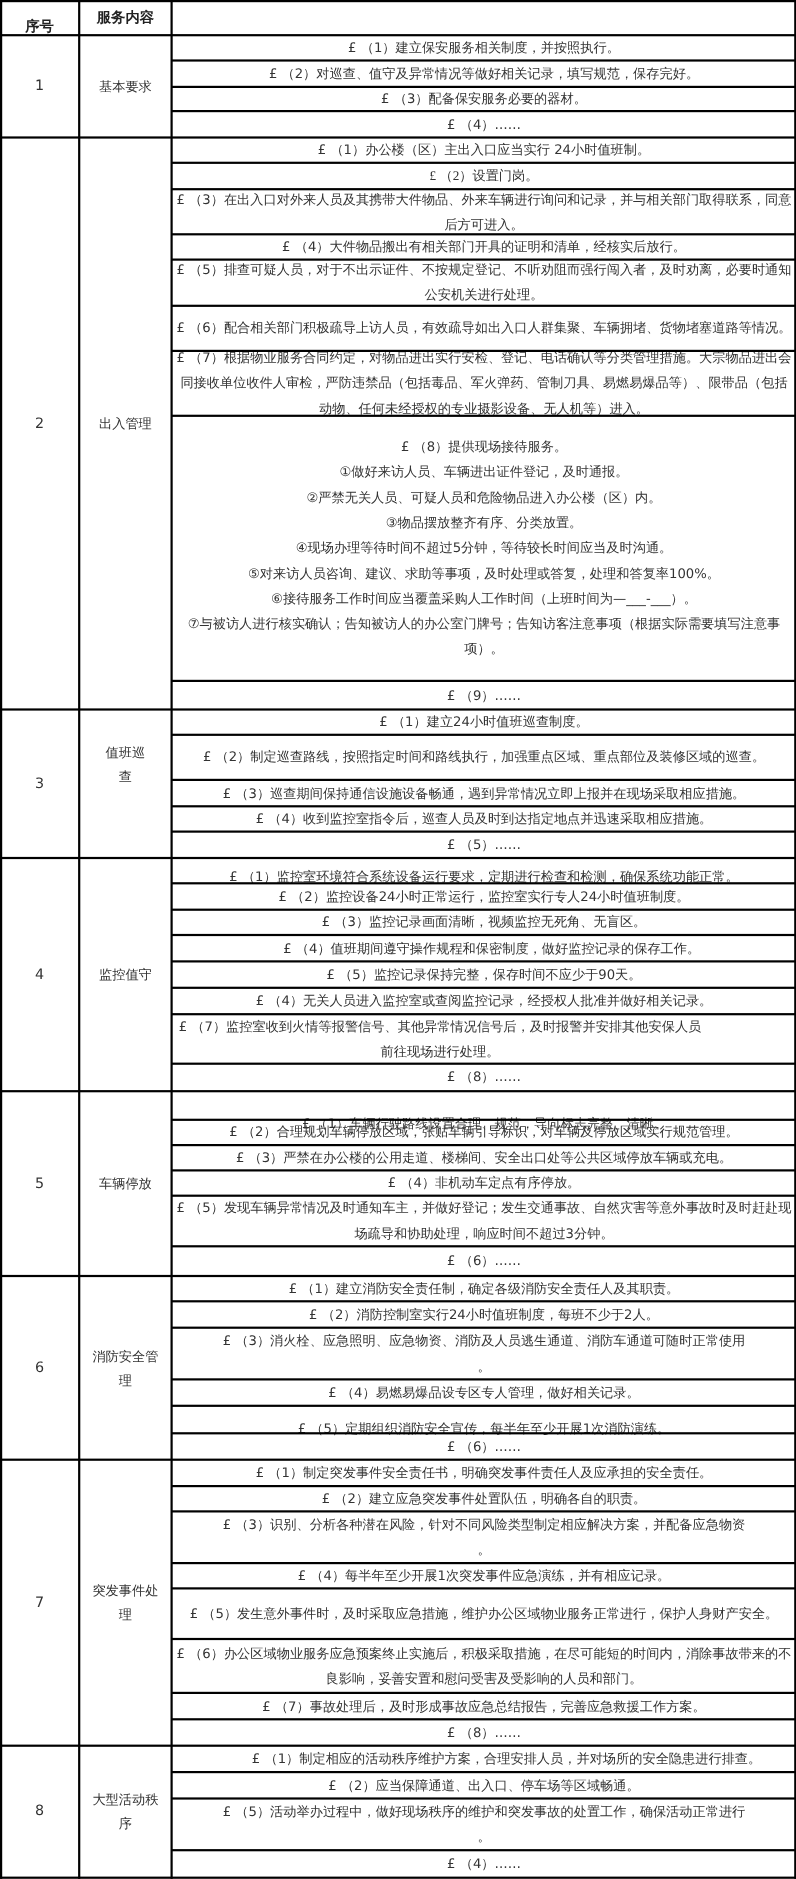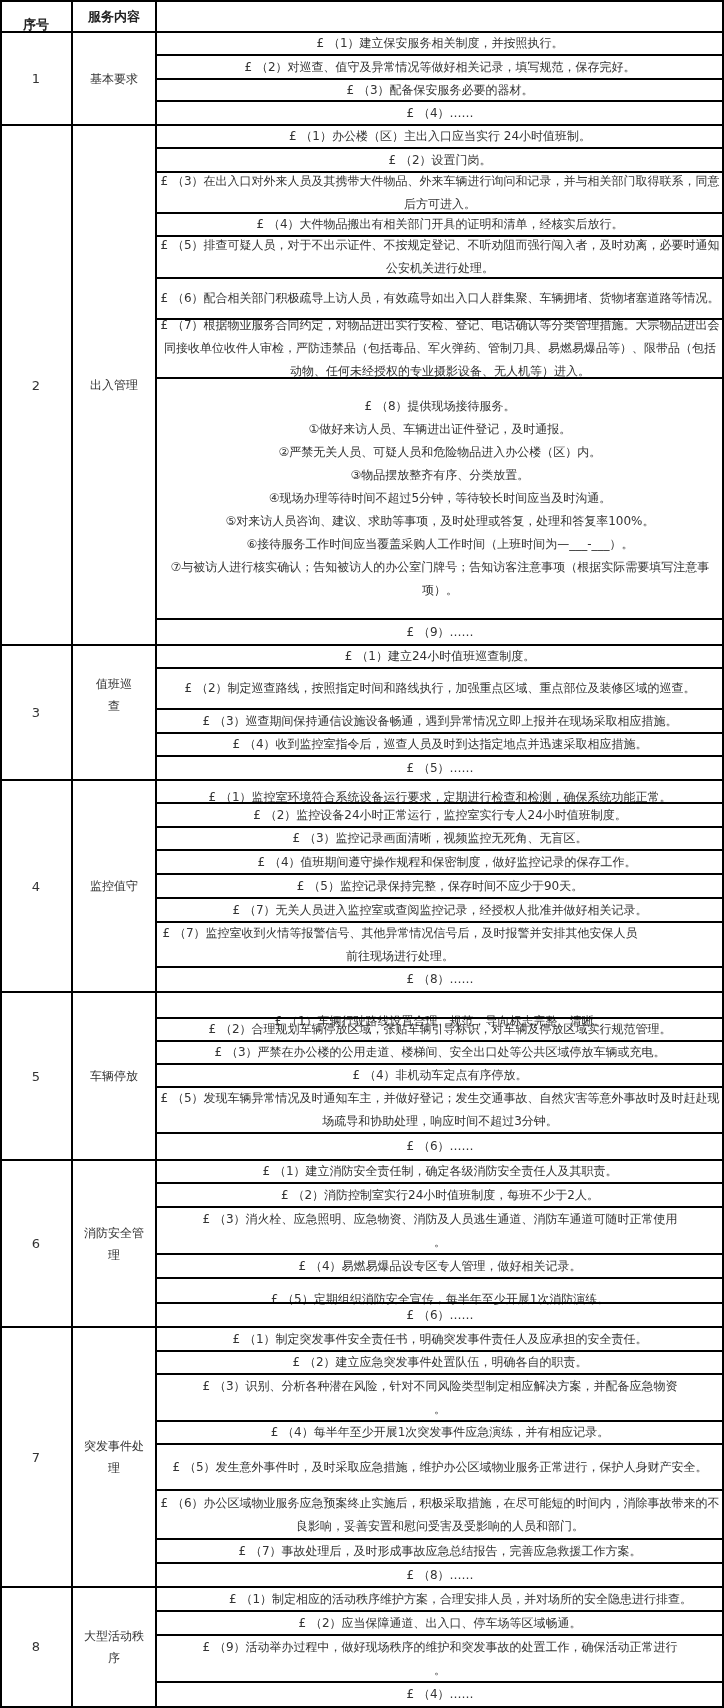--- a/index.html
+++ b/index.html
@@ -27,21 +27,21 @@
       <div class="cell std" style="left:156px;top:55px;width:568px;height:24px;">£ （2）对巡查、值守及异常情况等做好相关记录，填写规范，保存完好。</div>
       <div class="hline" style="left:156px;width:568px;top:54px;"></div>
       <div class="cell std" style="left:156px;top:79px;width:568px;height:22px;">£ （3）配备保安服务必要的器材。</div>
       <div class="hline" style="left:156px;width:568px;top:78px;"></div>
       <div class="cell std" style="left:156px;top:101px;width:568px;height:24px;">£ （4）……</div>
       <div class="hline" style="left:156px;width:568px;top:100px;"></div>
       <div class="hline" style="width:724px;top:31px;"></div>
       <div class="cell" style="left:0;top:125px;width:72px;height:520px;font-size:13px;">2</div>
       <div class="cell" style="left:72px;top:125px;width:84px;height:520px;padding:0 8px;line-height:22px;">出入管理</div>
       <div class="cell std" style="left:156px;top:125px;width:568px;height:23px;">£ （1）办公楼（区）主出入口应当实行 24小时值班制。</div>
-      <div class="cell std" style="left:156px;top:148px;width:568px;height:24px;">£ （2）设置门岗。</div>
+      <div class="cell std" style="left:156px;top:148px;width:568px;height:24px;font-family:Liberation Serif, serif;">£ （2）设置门岗。</div>
       <div class="hline" style="left:156px;width:568px;top:147px;"></div>
       <div class="cell std" style="left:156px;top:172px;width:568px;height:41px;">£ （3）在出入口对外来人员及其携带大件物品、外来车辆进行询问和记录，并与相关部门取得联系，同意后方可进入。</div>
       <div class="hline" style="left:156px;width:568px;top:171px;"></div>
       <div class="cell std" style="left:156px;top:213px;width:568px;height:23px;">£ （4）大件物品搬出有相关部门开具的证明和清单，经核实后放行。</div>
       <div class="hline" style="left:156px;width:568px;top:212px;"></div>
       <div class="cell std" style="left:156px;top:236px;width:568px;height:42px;">£ （5）排查可疑人员，对于不出示证件、不按规定登记、不听劝阻而强行闯入者，及时劝离，必要时通知公安机关进行处理。</div>
       <div class="hline" style="left:156px;width:568px;top:235px;"></div>
       <div class="cell std" style="left:156px;top:278px;width:568px;height:41px;">£ （6）配合相关部门积极疏导上访人员，有效疏导如出入口人群集聚、车辆拥堵、货物堵塞道路等情况。</div>
       <div class="hline" style="left:156px;width:568px;top:277px;"></div>
       <div class="cell std" style="left:156px;top:319px;width:568px;height:59px;">£ （7）根据物业服务合同约定，对物品进出实行安检、登记、电话确认等分类管理措施。大宗物品进出会同接收单位收件人审检，严防违禁品（包括毒品、军火弹药、管制刀具、易燃易爆品等）、限带品（包括动物、任何未经授权的专业摄影设备、无人机等）进入。</div>
@@ -74,21 +74,21 @@
       <div class="cell" style="left:72px;top:780px;width:84px;height:212px;padding:0 8px;line-height:22px;">监控值守</div>
       <div class="cell std" style="left:156px;top:780px;width:568px;height:34px;">£ （1）监控室环境符合系统设备运行要求，定期进行检查和检测，确保系统功能正常。</div>
       <div class="cell std" style="left:156px;top:803px;width:568px;height:24px;">£ （2）监控设备24小时正常运行，监控室实行专人24小时值班制度。</div>
       <div class="hline" style="left:156px;width:568px;top:802px;"></div>
       <div class="cell std" style="left:156px;top:827px;width:568px;height:23px;">£ （3）监控记录画面清晰，视频监控无死角、无盲区。</div>
       <div class="hline" style="left:156px;width:568px;top:826px;"></div>
       <div class="cell std" style="left:156px;top:850px;width:568px;height:24px;padding-left:17px;">£ （4）值班期间遵守操作规程和保密制度，做好监控记录的保存工作。</div>
       <div class="hline" style="left:156px;width:568px;top:849px;"></div>
       <div class="cell std" style="left:156px;top:874px;width:568px;height:24px;">£ （5）监控记录保持完整，保存时间不应少于90天。</div>
       <div class="hline" style="left:156px;width:568px;top:873px;"></div>
-      <div class="cell std" style="left:156px;top:898px;width:568px;height:24px;">£ （7）无关人员进入监控室或查阅监控记录，经授权人批准并做好相关记录。</div>
+      <div class="cell std" style="left:156px;top:898px;width:568px;height:24px;">£ （4）无关人员进入监控室或查阅监控记录，经授权人批准并做好相关记录。</div>
       <div class="hline" style="left:156px;width:568px;top:897px;"></div>
       <div class="cell std" style="left:156px;top:922px;width:488px;height:45px;">£ （7）监控室收到火情等报警信号、其他异常情况信号后，及时报警并安排其他安保人员前往现场进行处理。</div>
       <div class="hline" style="left:156px;width:568px;top:921px;"></div>
       <div class="cell std" style="left:156px;top:967px;width:568px;height:25px;">£ （8）……</div>
       <div class="hline" style="left:156px;width:568px;top:966px;"></div>
       <div class="hline" style="width:724px;top:779px;"></div>
       <div class="cell" style="left:0;top:992px;width:72px;height:168px;font-size:13px;">5</div>
       <div class="cell" style="left:72px;top:992px;width:84px;height:168px;padding:0 8px;line-height:22px;">车辆停放</div>
       <div class="cell std" style="left:156px;top:992px;width:568px;height:26px;margin-top:16px;">£ （1）车辆行驶路线设置合理、规范，导向标志完整、清晰。</div>
       <div class="cell std" style="left:156px;top:1018px;width:568px;height:23px;">£ （2）合理规划车辆停放区域，张贴车辆引导标识，对车辆及停放区域实行规范管理。</div>
@@ -134,21 +134,21 @@
       <div class="cell std" style="left:156px;top:1539px;width:568px;height:24px;">£ （7）事故处理后，及时形成事故应急总结报告，完善应急救援工作方案。</div>
       <div class="hline" style="left:156px;width:568px;top:1538px;"></div>
       <div class="cell std" style="left:156px;top:1563px;width:568px;height:24px;">£ （8）……</div>
       <div class="hline" style="left:156px;width:568px;top:1562px;"></div>
       <div class="hline" style="width:724px;top:1326px;"></div>
       <div class="cell" style="left:0;top:1587px;width:72px;height:119px;font-size:13px;">8</div>
       <div class="cell" style="left:72px;top:1587px;width:84px;height:119px;padding:0 8px;line-height:22px;">大型活动秩序</div>
       <div class="cell std" style="left:156px;top:1587px;width:568px;height:24px;padding-left:44px;">£ （1）制定相应的活动秩序维护方案，合理安排人员，并对场所的安全隐患进行排查。</div>
       <div class="cell std" style="left:156px;top:1611px;width:568px;height:24px;">£ （2）应当保障通道、出入口、停车场等区域畅通。</div>
       <div class="hline" style="left:156px;width:568px;top:1610px;"></div>
-      <div class="cell std" style="left:156px;top:1635px;width:568px;height:47px;">£ （9）活动举办过程中，做好现场秩序的维护和突发事故的处置工作，确保活动正常进行
+      <div class="cell std" style="left:156px;top:1635px;width:568px;height:47px;">£ （5）活动举办过程中，做好现场秩序的维护和突发事故的处置工作，确保活动正常进行
 。</div>
       <div class="hline" style="left:156px;width:568px;top:1634px;"></div>
       <div class="cell std" style="left:156px;top:1682px;width:568px;height:24px;">£ （4）……</div>
       <div class="hline" style="left:156px;width:568px;top:1681px;"></div>
       <div class="hline" style="width:724px;top:1586px;"></div>
       <div class="hline" style="width:724px;top:1706px;"></div>
       <div class="hline" style="width:724px;top:0;"></div>
       <div class="vline" style="left:0;height:1708px;"></div>
       <div class="vline" style="left:71px;height:1708px;"></div>
       <div class="vline" style="left:155px;height:1708px;"></div>

